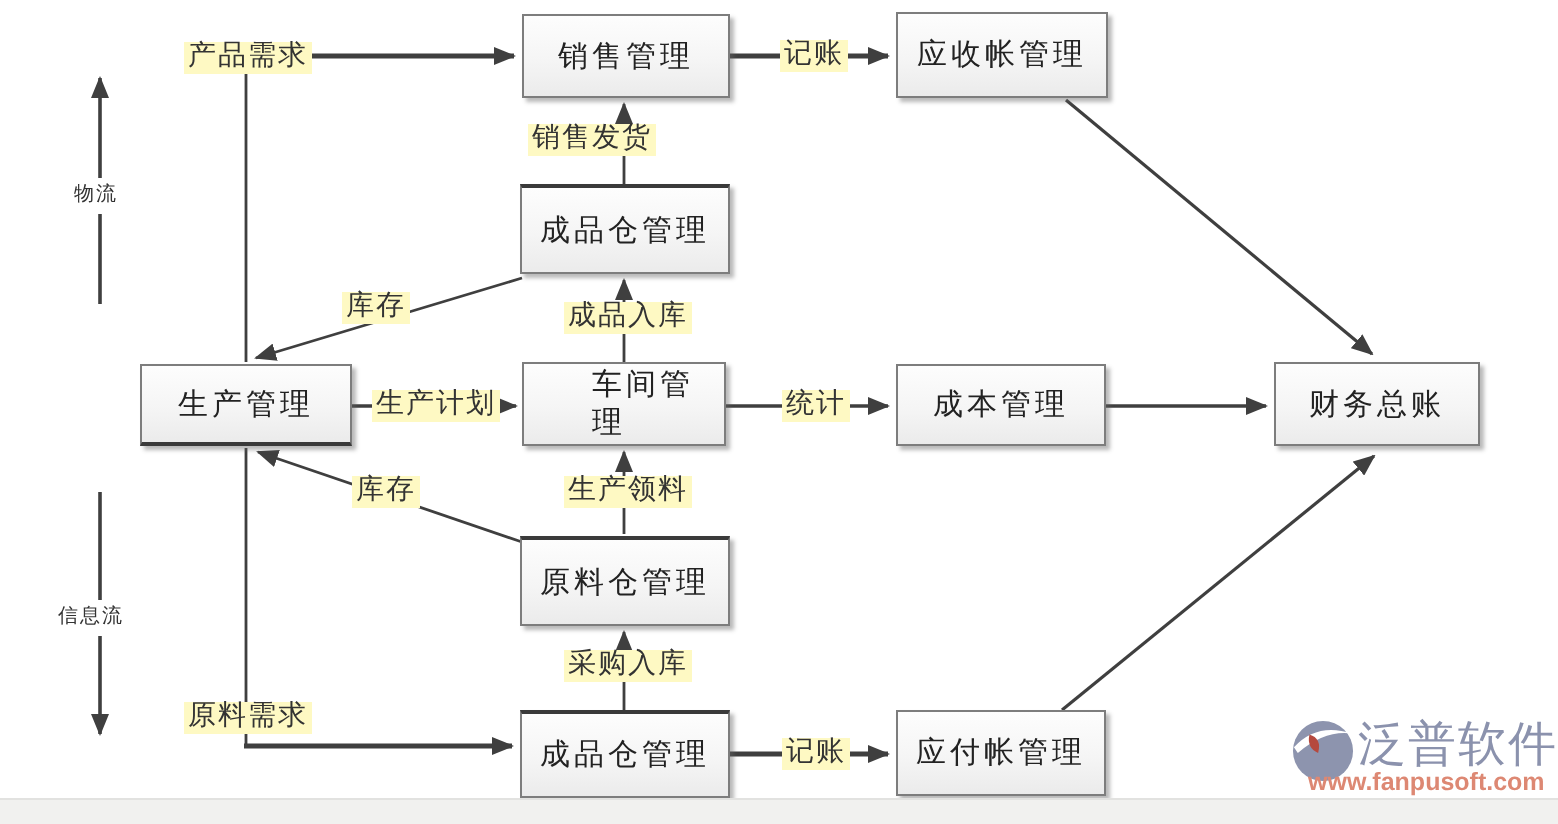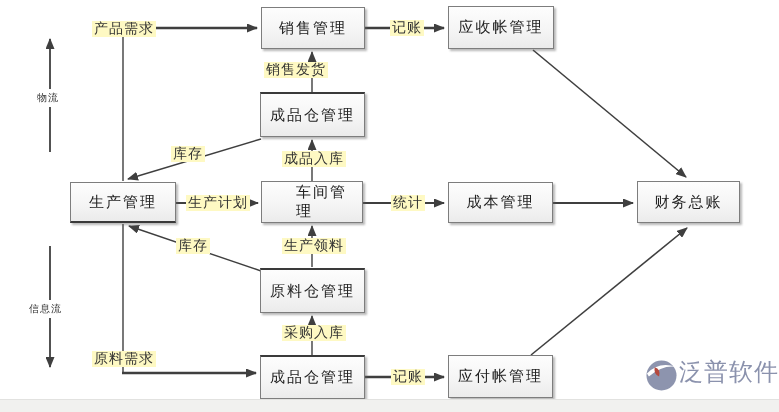--- a/index.html
+++ b/index.html
@@ -116,16 +116,17 @@
   <span class="axis-label" style="left:35px;top:89px;">物流</span>
   <span class="axis-label" style="left:27px;top:300px;">信息流</span>
 
   <div class="watermark">
     <svg class="wm-icon" width="31" height="31" viewBox="0 0 32 32" xmlns="http://www.w3.org/2000/svg">
       <circle cx="16" cy="16" r="15.5" fill="#8d94ae"></circle>
       <path d="M1 14 Q13 1 31 7 Q17 5 3 17 Z" fill="#ffffff"></path>
       <path d="M9 7.5 Q15.5 9.5 13.5 17 Q7.5 14.5 9 7.5 Z" fill="#b5493e"></path>
     </svg>
     <span class="wm-brand">泛普软件</span>
+    <span class="wm-url">www.fanpusoft.com</span>
   </div>
 
   <div class="bottom-strip"></div>
 </div>
 
 </body></html>

